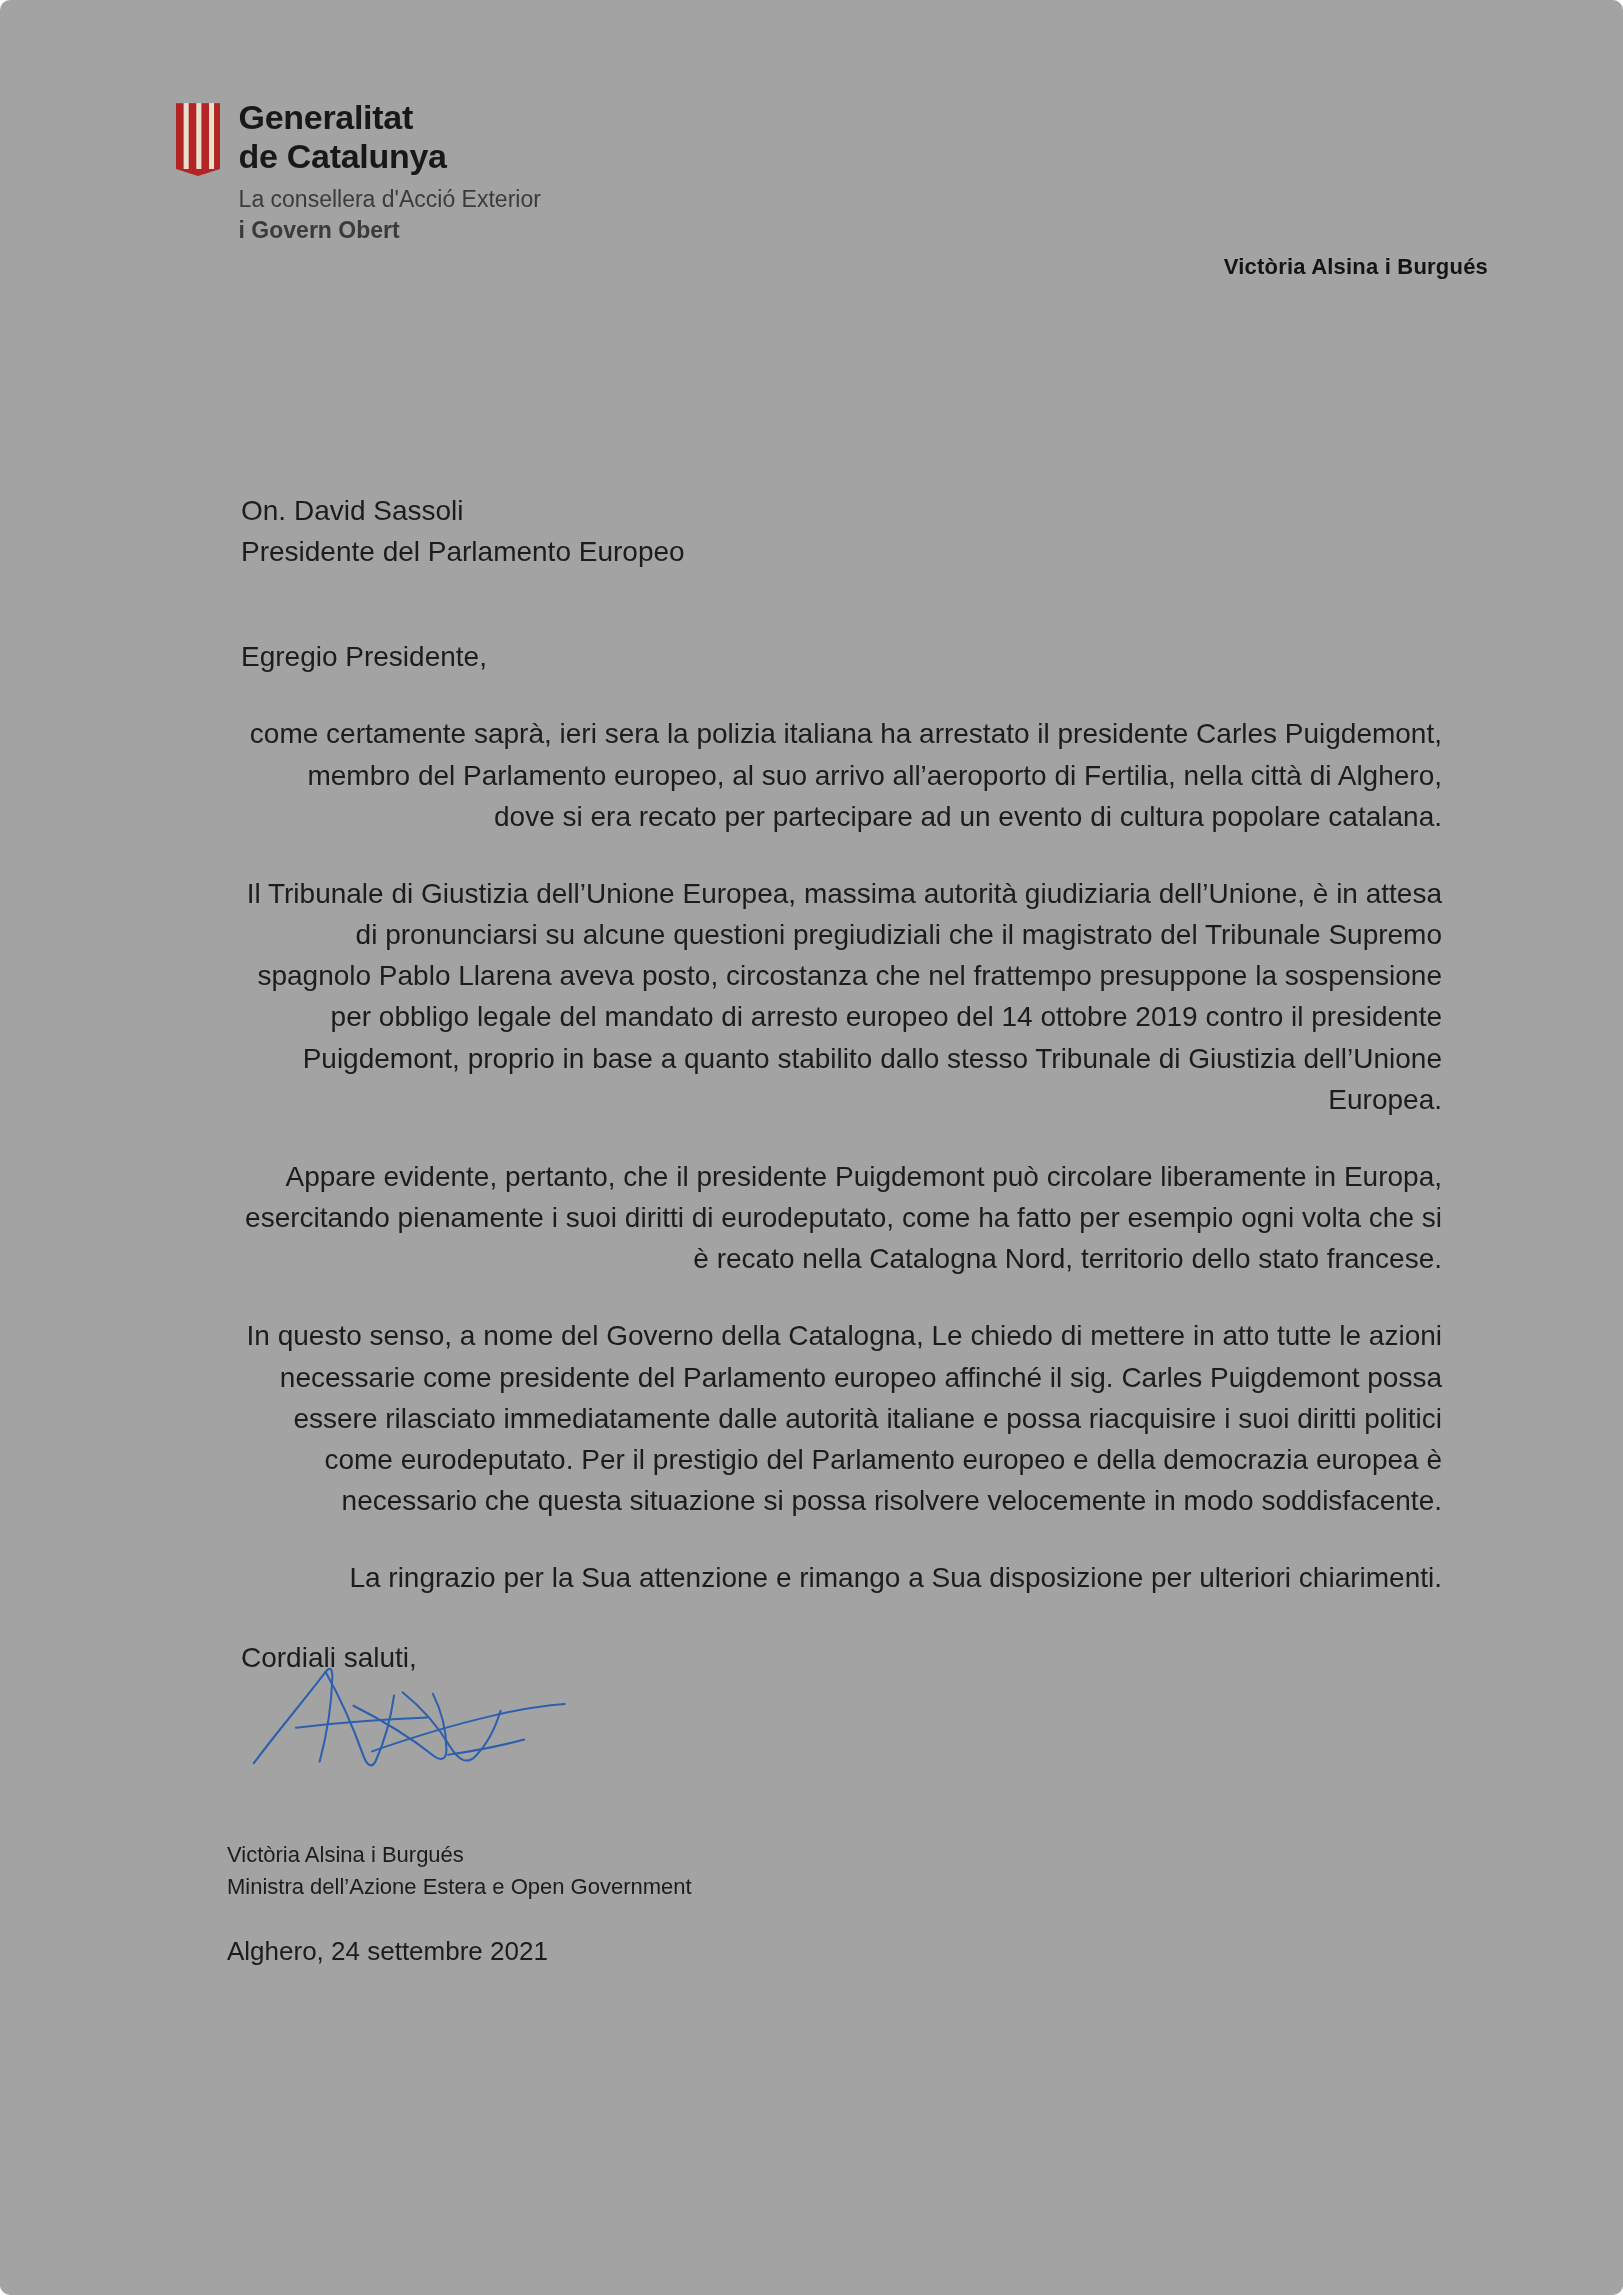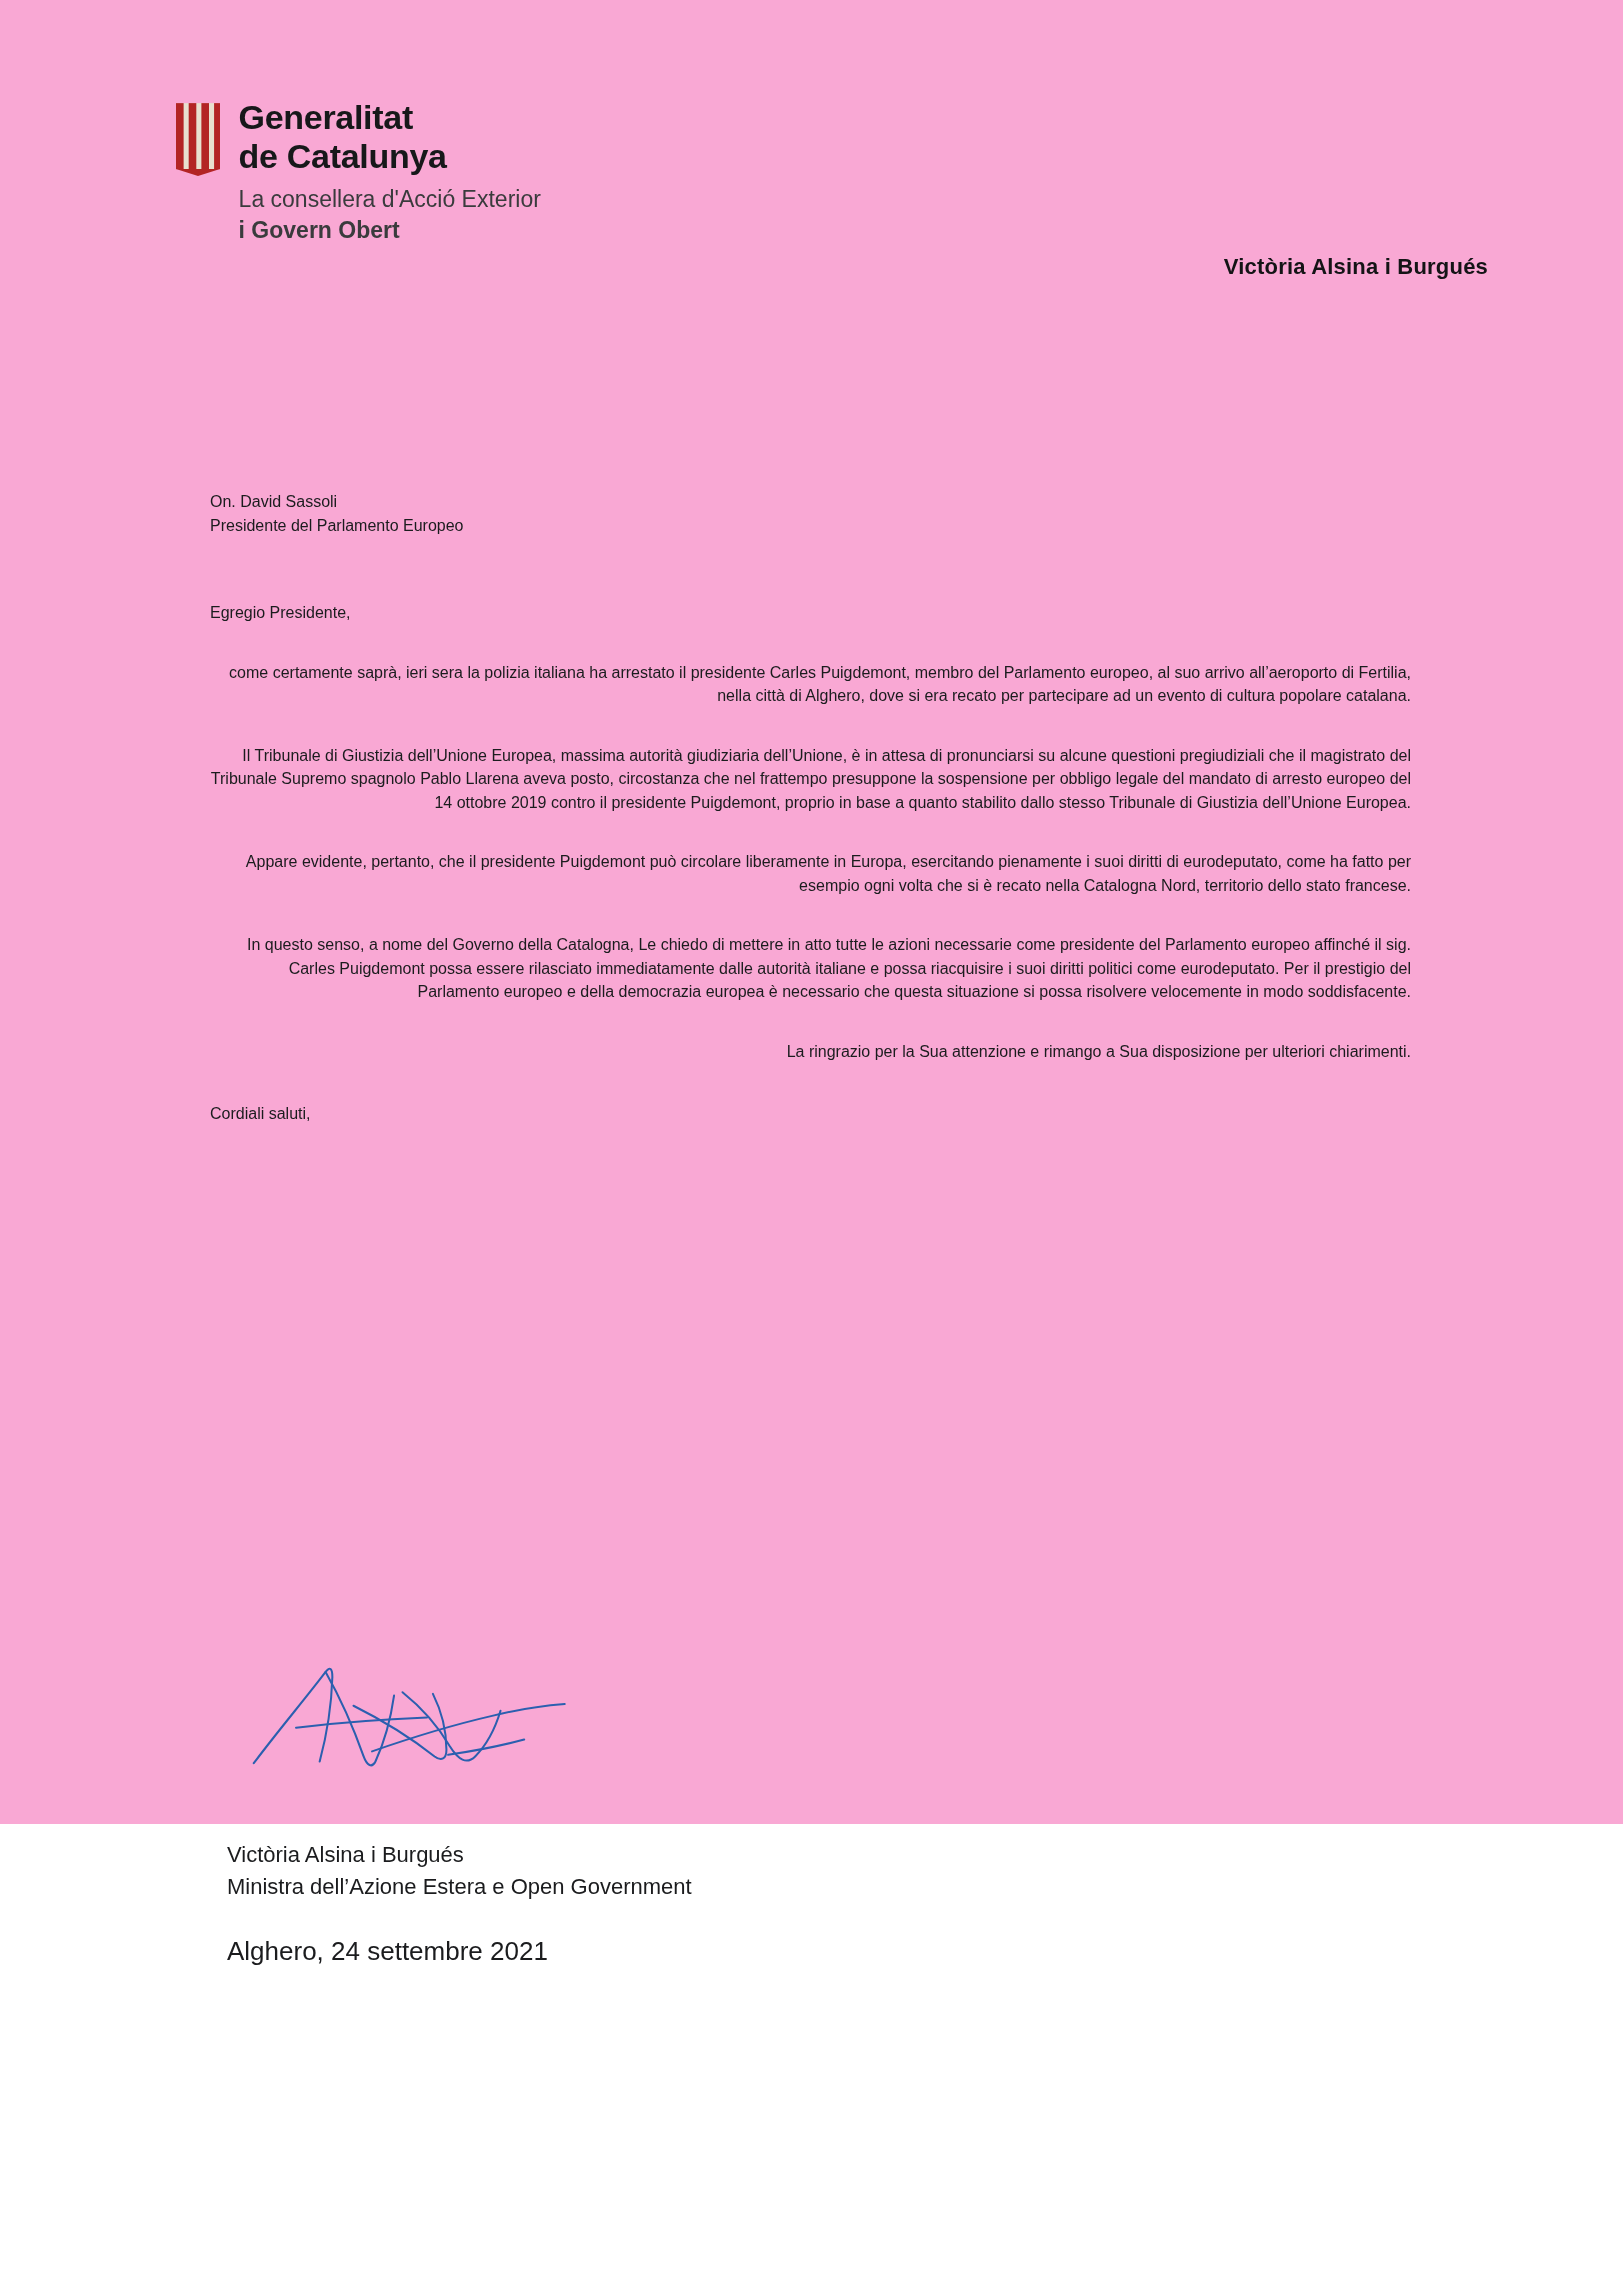--- a/index.html
+++ b/index.html
@@ -11,22 +11,23 @@
     width: 1623px;
     height: 2295px;
     font-family: "Liberation Sans", sans-serif;
     color: #1a1a1a;
     position: relative;
     overflow: hidden;
   }
   .page {
     position: relative;
     width: 1623px;
-    height: 1824px;
-    background: #f9a8d4;
+    height: 2295px;
+    background: #a3a3a3;
+    border-radius: 10px;
   }
 
   
   .header {
     position: absolute;
     left: 176px;
     top: 100px;
     display: flex;
     align-items: flex-start;
   }
@@ -67,24 +68,24 @@
     top: 254px;
     font-size: 22px;
     font-weight: bold;
     color: #141416;
     letter-spacing: 0.2px;
   }
 
   
   .letter {
     position: absolute;
-    left: 210px;
+    left: 241px;
     top: 490px;
     width: 1201px;
-    font-size: 16px;
+    font-size: 28px;
     line-height: 1.47;
     color: #1b1c1e;
   }
   .addressee {
     margin-bottom: 0;
   }
   .addressee div {
     white-space: nowrap;
   }
   .salutation {

